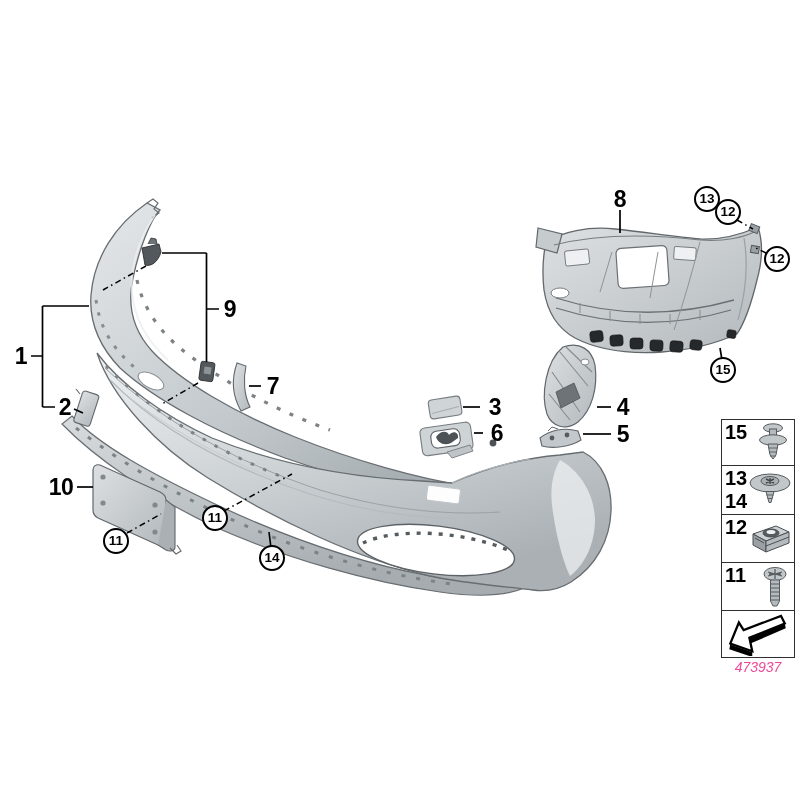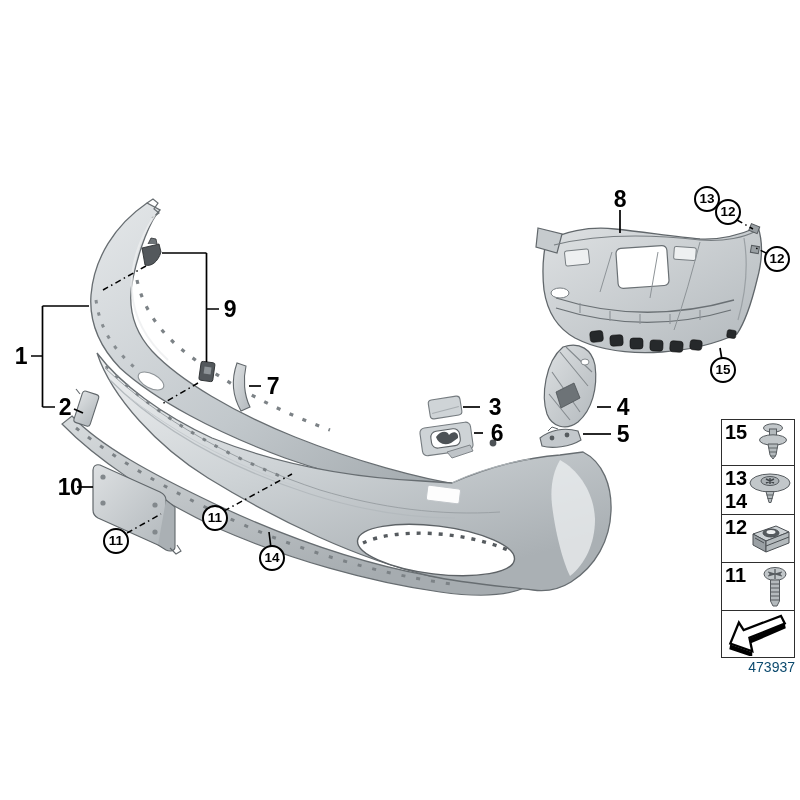--- a/index.html
+++ b/index.html
@@ -11,21 +11,21 @@
   .ccirc{position:absolute;transform:translate(-50%,-50%);width:22px;height:22px;border:2.2px solid #000;
          border-radius:50%;background:#fff;color:#000;font-weight:bold;font-size:13.5px;
          display:flex;align-items:center;justify-content:center;line-height:1;}
   #legend{position:absolute;left:721px;top:419px;width:74px;height:239px;border:1.6px solid #2e2e2e;
           box-sizing:border-box;display:flex;flex-direction:column;background:#fff;}
   .lrow{position:relative;border-bottom:1.6px solid #2e2e2e;box-sizing:border-box;display:flex;align-items:center;}
   .lrow:last-child{border-bottom:none;}
   .lnum{position:absolute;left:3px;top:1px;font-weight:bold;font-size:20px;color:#000;line-height:1.1;}
   .lnum div{line-height:1.15;}
   .licon{margin-left:auto;margin-right:2px;display:flex;align-items:center;justify-content:center;}
-  #pn{position:absolute;left:721px;top:659px;width:74px;text-align:right;font-size:14px;color:#0c4a6e;}
+  #pn{position:absolute;left:721px;top:659px;width:74px;text-align:center;font-size:14px;color:#ec4899;font-style:italic;}
 </style>
 </head>
 <body>
 
 <div id="stage">
 
 <svg id="art" width="800" height="800" viewBox="0 0 800 800">
   <defs>
     <linearGradient id="g1" x1="0" y1="0" x2="1" y2="1">
       <stop offset="0" stop-color="#e4e7e9"></stop>
@@ -188,21 +188,21 @@
 
 <div class="callout" style="left:21px;top:356px">1</div>
 <div class="callout" style="left:65px;top:407px">2</div>
 <div class="callout" style="left:495px;top:407px">3</div>
 <div class="callout" style="left:623px;top:407px">4</div>
 <div class="callout" style="left:623px;top:434px">5</div>
 <div class="callout" style="left:497px;top:433px">6</div>
 <div class="callout" style="left:273px;top:386px">7</div>
 <div class="callout" style="left:620px;top:199px">8</div>
 <div class="callout" style="left:230px;top:309px">9</div>
-<div class="callout" style="left:70px;top:487px">10</div>
+<div class="callout" style="left:61px;top:487px">10</div>
 
 <div class="ccirc" style="left:116px;top:541px">11</div>
 <div class="ccirc" style="left:215px;top:518px">11</div>
 <div class="ccirc" style="left:728px;top:212px">12</div>
 <div class="ccirc" style="left:777px;top:259px">12</div>
 <div class="ccirc" style="left:707px;top:199px">13</div>
 <div class="ccirc" style="left:272px;top:558px">14</div>
 <div class="ccirc" style="left:723px;top:370px">15</div>
 
 <div id="legend">

